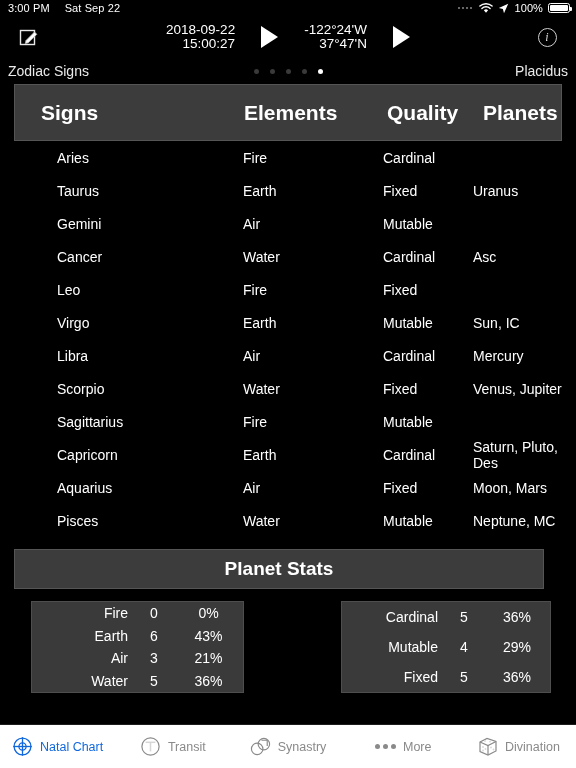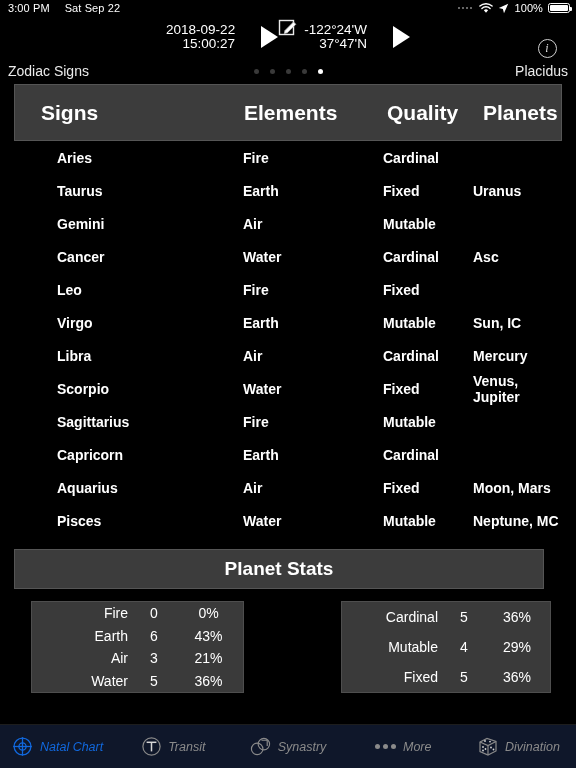--- a/index.html
+++ b/index.html
@@ -29,21 +29,20 @@
   .batt::after{
     content:""; position:absolute; right:-3px; top:3px;
     width:2px;height:4px;background:#fff;border-radius:0 1px 1px 0;
   }
   .batt i{ display:block; height:100%; width:100%; background:#fff; border-radius:1px; }
 
   
   .toolbar{
     height:42px; display:flex; align-items:center; position:relative;
     padding:0 14px;
-    flex-direction:column;
   }
   .tb-icon{ width:30px;height:30px; display:flex;align-items:center;justify-content:center; }
   .tb-center{
     position:absolute; left:0; right:0; top:0; bottom:0;
     display:flex; align-items:center; justify-content:center; gap:26px;
     pointer-events:none;
   }
   .tb-center > *{ pointer-events:auto; }
   .stack{
     display:flex; flex-direction:column; align-items:flex-end;
@@ -73,21 +72,21 @@
   .pagedots b{ width:5px;height:5px;border-radius:50%; background:#3a3a3a; display:block;}
   .pagedots b.on{ background:#ffffff; }
 
   
   .tablewrap{ padding:0 14px; }
   .thead{
     background:#3c3c3c; border:1px solid #555; height:57px;
     display:flex; align-items:center;
   }
   .thead .cell{ font-size:21px; font-weight:bold; color:#fff; }
-  .trow{ height:33px; display:flex; align-items:center;font-weight:bold; }
+  .trow{ height:33px; display:flex; align-items:center; }
   .trow .cell{ font-size:14px; color:#fff; }
   .c1{ width:184px; padding-left:43px; }
   .c2{ width:140px;margin-left:45px; }
   .c3{ width:90px; }
   .c4{ flex:1; }
   .thead .c1{ padding-left:26px; }
   .thead .c2{ width:143px; }
   .thead .c3{ width:96px; }
 
   
@@ -109,22 +108,22 @@
   .statbox.left .srow{ height:23px; }
   .statbox.right .srow{ height:30.6px; }
   .s-name{ width:96px; text-align:right; padding-right:0; }
   .statbox.right .s-name{ width:96px; }
   .s-num{ width:52px; text-align:center; }
   .s-pct{ flex:1; text-align:center; padding-right:6px; }
 
   
   .tabbar{
     position:absolute; left:0; right:0; bottom:0; height:44px;
-    background:#0f172a; border-top:1px solid #1d1d1d;
-    display:flex; align-items:center;font-style:italic;
+    background:#ffffff; border-top:1px solid #1d1d1d;
+    display:flex; align-items:center;
   }
   .tab{
     flex:1; display:flex; align-items:center; justify-content:center; gap:6px;
     color:#8a8a8a; font-size:12.5px; height:100%;
   }
   .tab.active{ color:#1168dd; }
   .tab .ic{ display:flex;align-items:center;justify-content:center; width:22px;height:22px;}
   .tdots{ display:flex; gap:3px; align-items:center; }
   .tdots i{ width:5px;height:5px;border-radius:50%;background:#8a8a8a;display:block; }
 </style>
@@ -259,20 +258,21 @@
     <div class="trow">
       <span class="cell c1">Sagittarius</span>
       <span class="cell c2">Fire</span>
       <span class="cell c3">Mutable</span>
       <span class="cell c4"></span>
     </div>
     <div class="trow">
       <span class="cell c1">Capricorn</span>
       <span class="cell c2">Earth</span>
       <span class="cell c3">Cardinal</span>
+      <span class="cell c4">Saturn, Pluto, Des</span>
     </div>
     <div class="trow">
       <span class="cell c1">Aquarius</span>
       <span class="cell c2">Air</span>
       <span class="cell c3">Fixed</span>
       <span class="cell c4">Moon, Mars</span>
     </div>
     <div class="trow">
       <span class="cell c1">Pisces</span>
       <span class="cell c2">Water</span>

